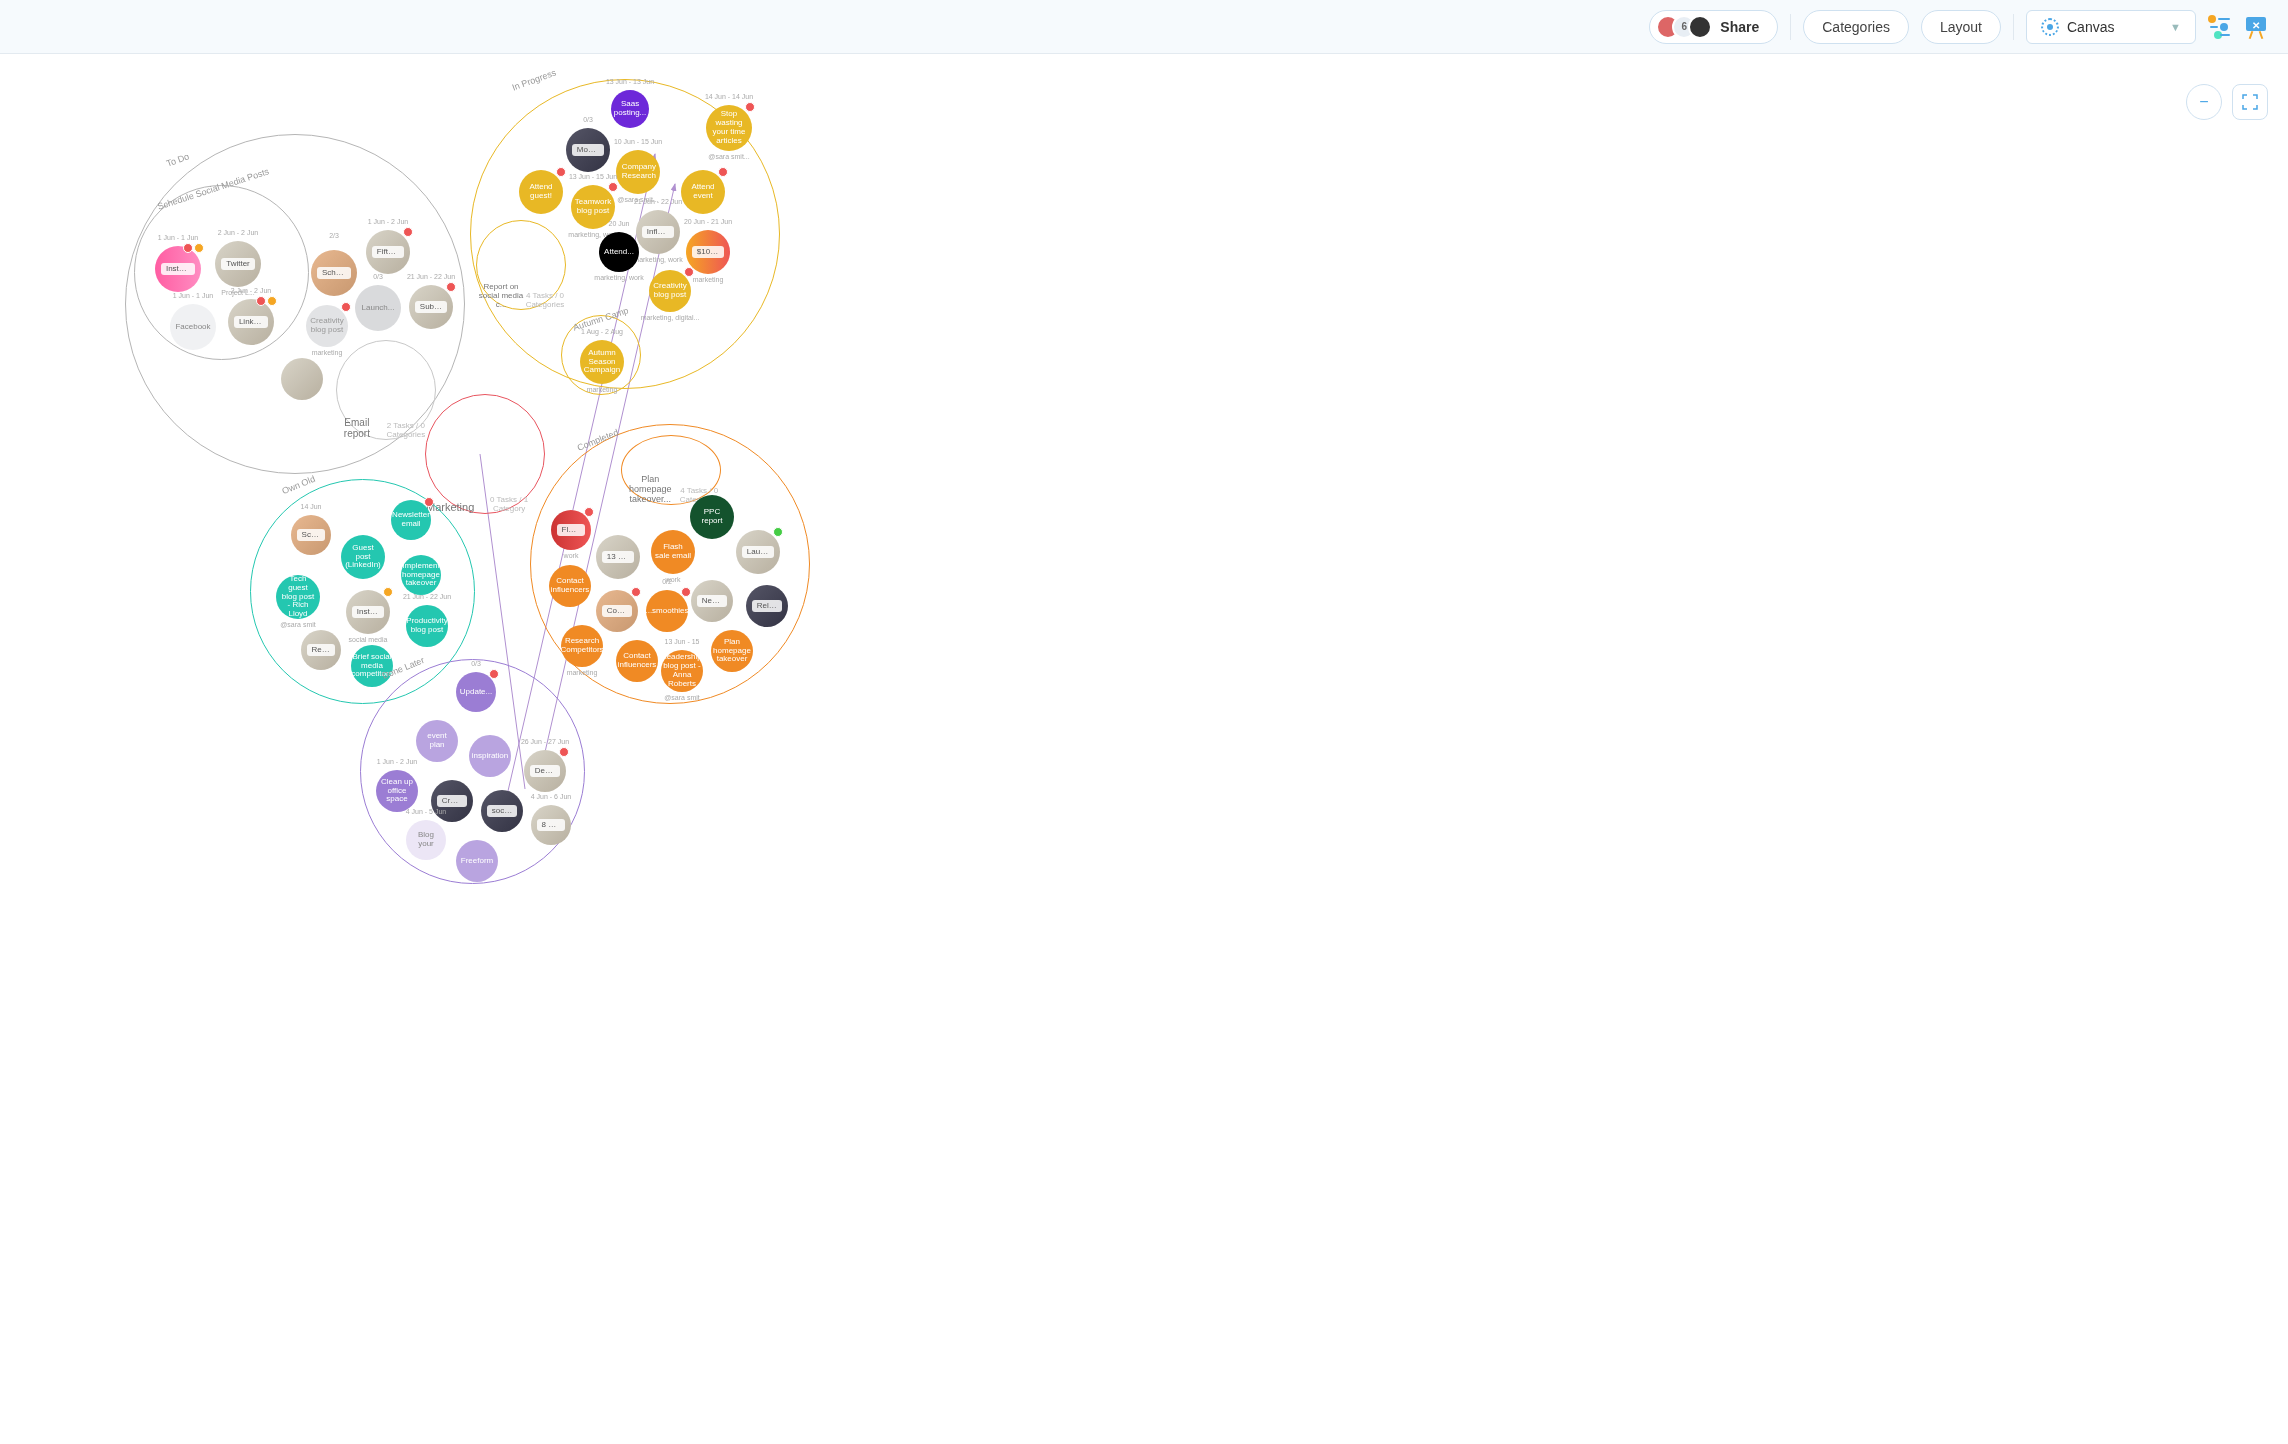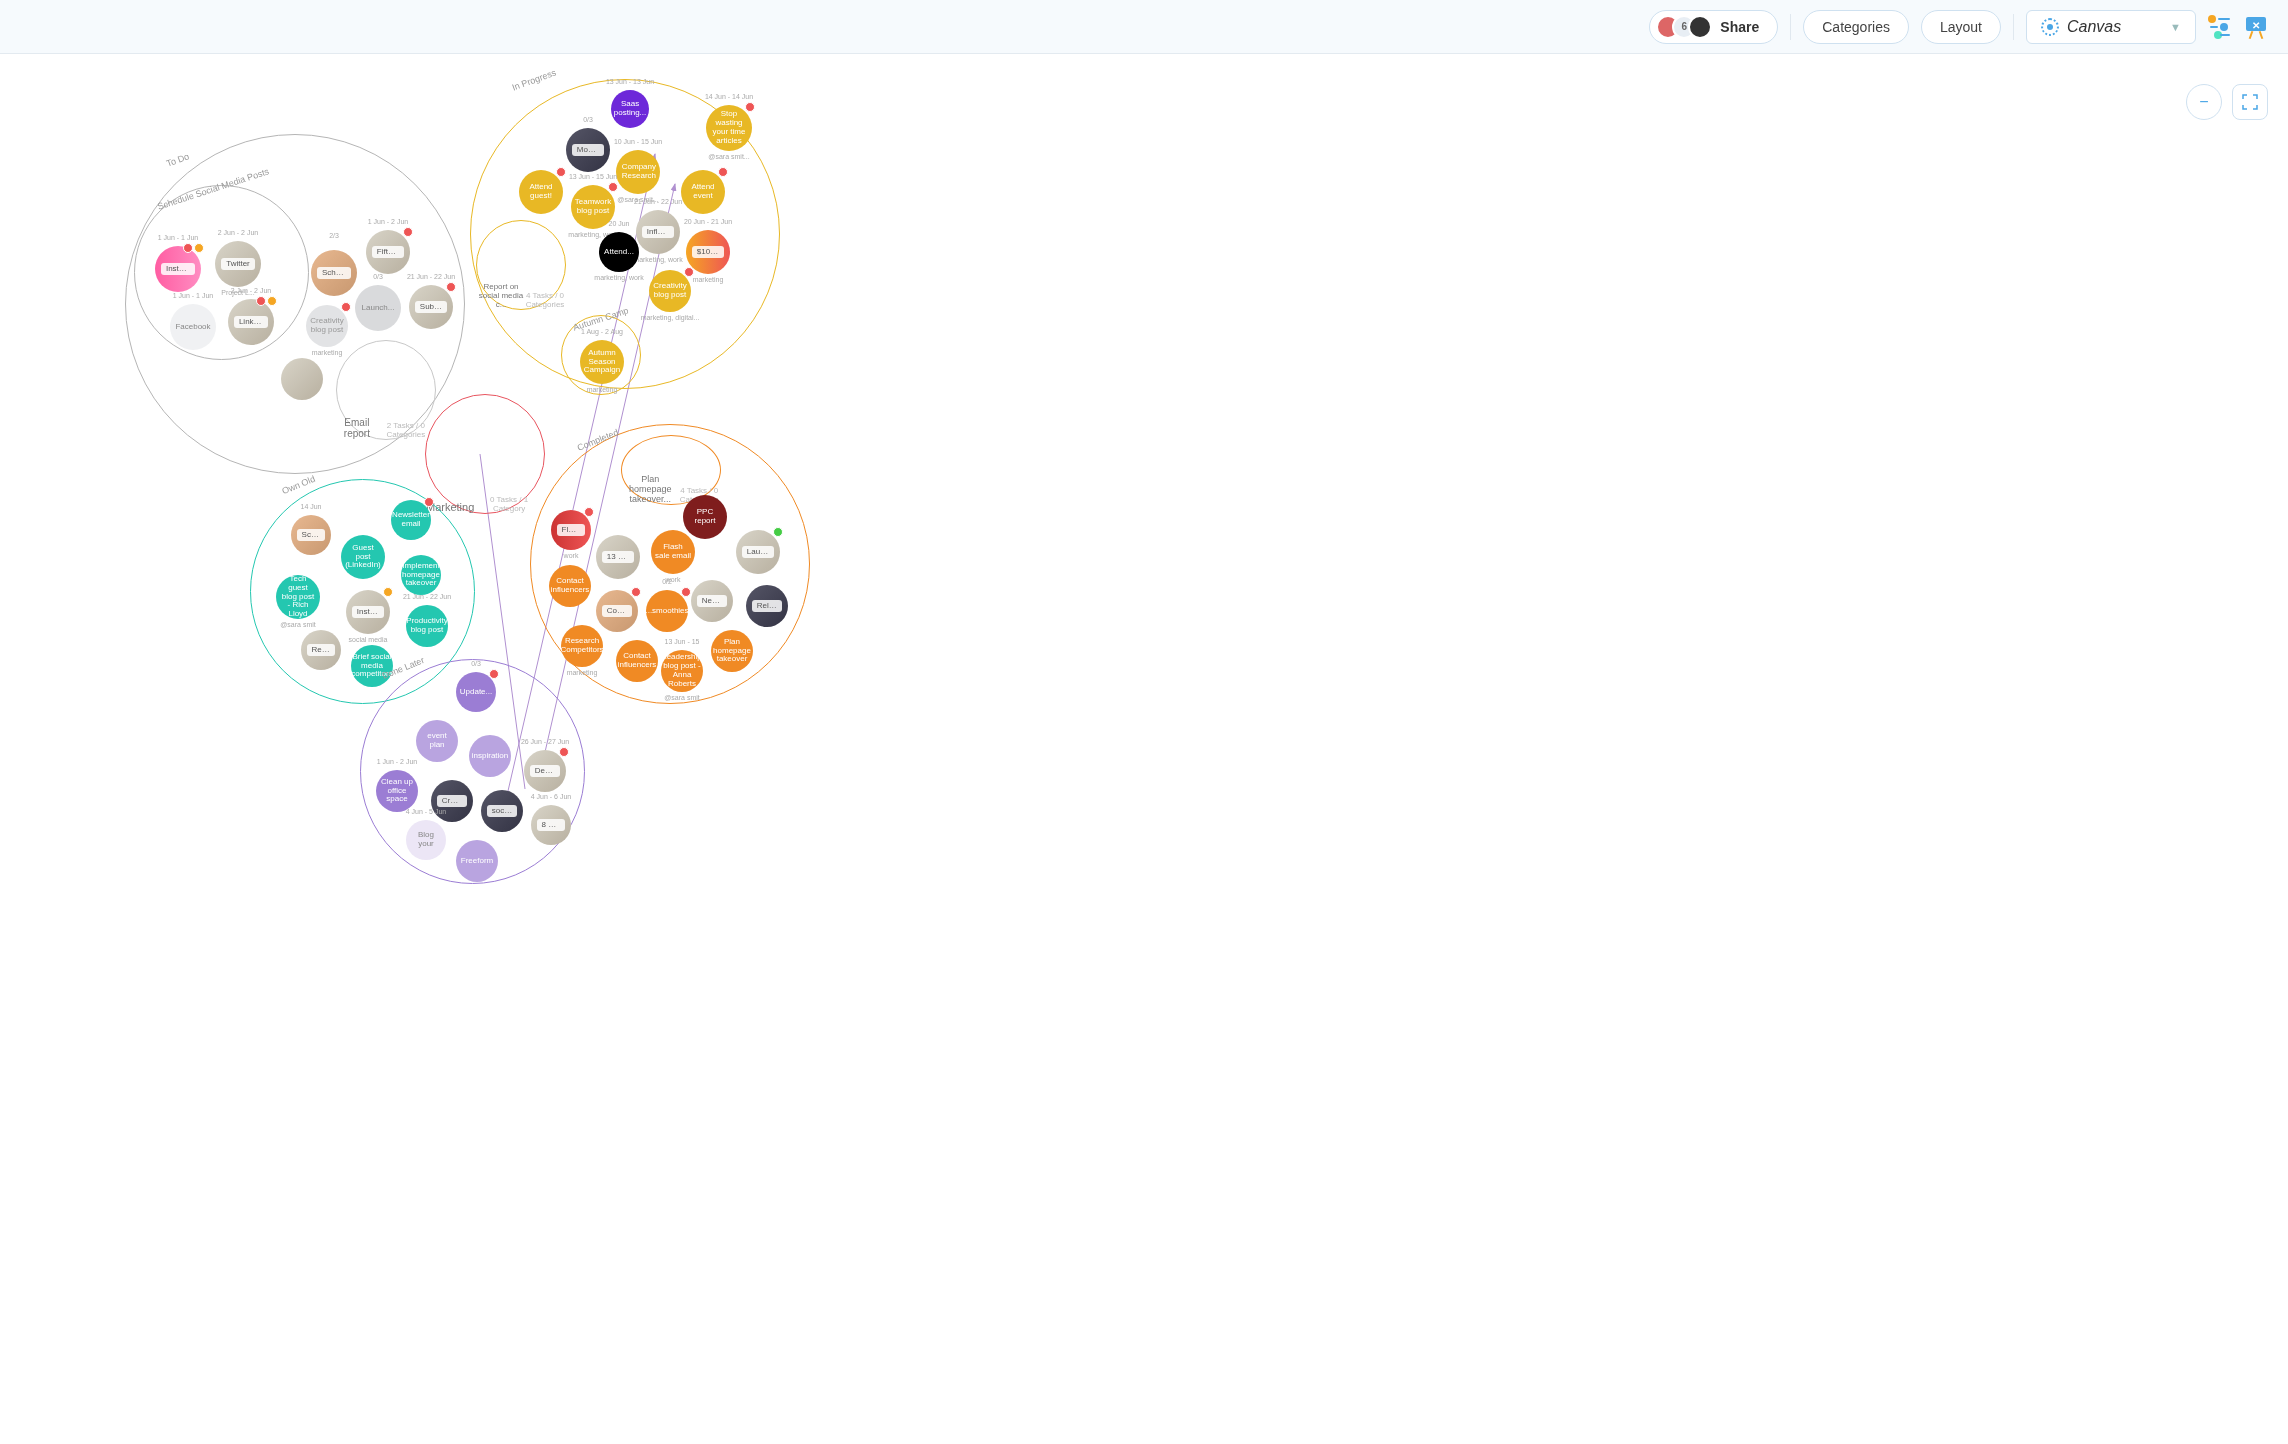--- a/index.html
+++ b/index.html
@@ -58,21 +58,21 @@
     display: inline-flex; align-items: center;
     height: 34px; padding: 0 14px;
     border: 1px solid #cfe1f0;
     border-radius: 6px;
     background: #fff;
     gap: 10px;
     min-width: 170px;
     justify-content: space-between;
     cursor: pointer;
   }
-  .select .left { display: inline-flex; align-items: center; gap: 8px; font-size: 16px; color: #2b5; font-style: italic; }
+  .select .left { display: inline-flex; align-items: center; gap: 8px; font-size: 14px; color: #2b5; }
   .select .left span { color: #333; }
   .canvas-icon {
     width: 18px; height: 18px;
     border: 2px dotted #4aa6e6;
     border-radius: 50%;
     display: inline-flex; align-items: center; justify-content: center;
   }
   .canvas-icon::after { content: ''; width: 6px; height: 6px; background: #4aa6e6; border-radius: 50%; }
   .chev { color: #9bb; font-size: 11px; }
 
@@ -478,21 +478,21 @@
       <span class="title" style="font-size:9px;">Plan homepage takeover...</span>
       <span class="meta">4 Tasks / 0 Categories</span>
     </div>
     <div class="node ph-red" style="left:20px; top:85px; width:40px; height:40px;">
       <span class="lbl">Flash sale...</span>
       <span class="assignee">work</span>
       <span class="badge">
           <span class="b b-red"></span>
         </span>
     </div>
-    <div class="node" style="left:152px; top:70px; width:44px; height:44px; background:#7f1d1d;">
+    <div class="node" style="left:159px; top:70px; width:44px; height:44px; background:#14532d;">
       <span>PPC report</span>
     </div>
     <div class="node img ph-img" style="left:65px; top:110px; width:44px; height:44px;">
       <span class="lbl">13 hours left...</span>
     </div>
     <div class="node" style="left:120px; top:105px; width:44px; height:44px; background:#f08a24;">
       <span>Flash sale email</span>
       <span class="assignee">work</span>
     </div>
     <div class="node img ph-img" style="left:205px; top:105px; width:44px; height:44px;">

